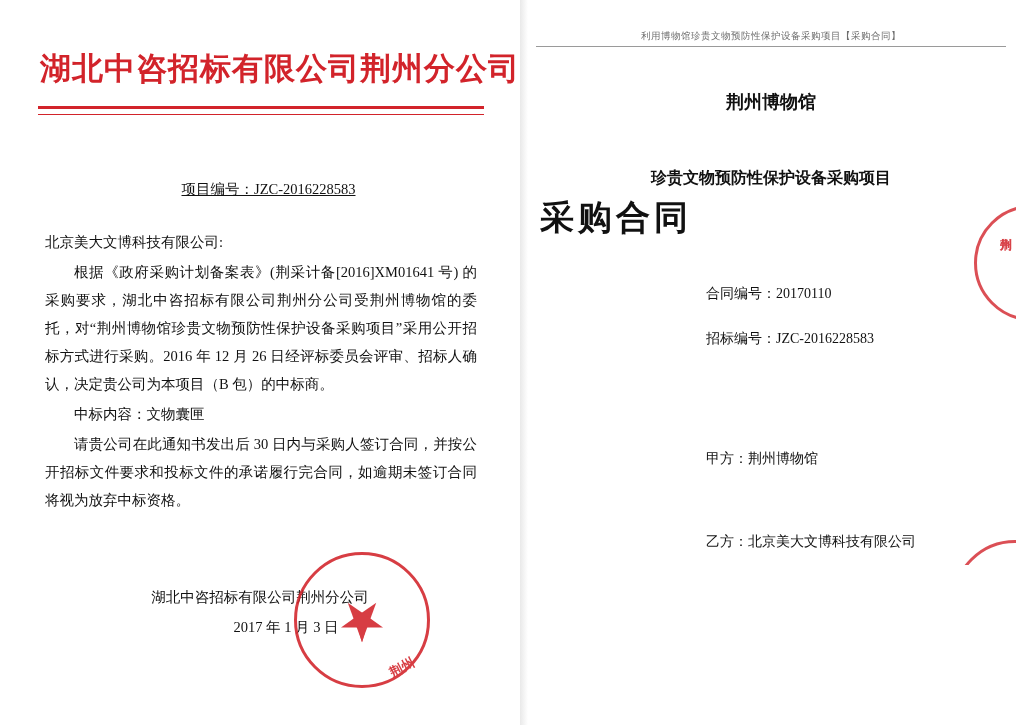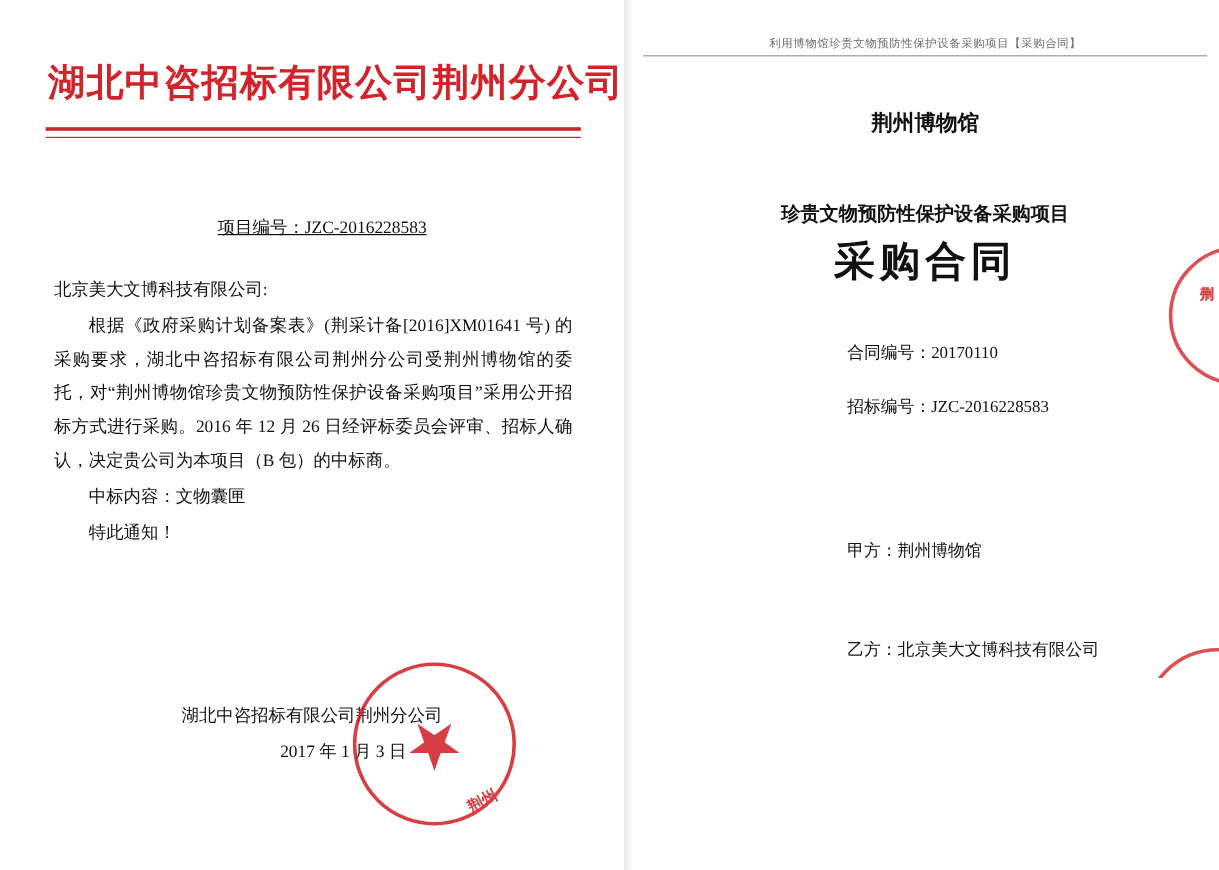--- a/index.html
+++ b/index.html
@@ -230,21 +230,20 @@
     font-size: 16px;
     font-weight: bold;
     font-family: "DejaVu Serif", serif;
     margin-top: 48px;
   }
   .r-bigtitle {
     position: absolute;
     left: 12px;
     top: 195px;
     width: 462px;
-    text-align: center;
     font-size: 34px;
     font-weight: bold;
     letter-spacing: 4px;
     font-family: Liberation Mono, monospace;
   }
   .r-field {
     position: absolute;
     left: 178px;
     font-size: 14px;
     white-space: nowrap;
@@ -312,21 +311,21 @@
     <div class="letterhead">湖北中咨招标有限公司荆州分公司</div>
     <div class="rule-thick"></div>
     <div class="rule-thin"></div>
 
     <div class="project-no">项目编号：JZC-2016228583</div>
 
     <div class="body-left">
       <p>北京美大文博科技有限公司:</p>
       <p class="indent2">根据《政府采购计划备案表》(荆采计备[2016]XM01641 号) 的采购要求，湖北中咨招标有限公司荆州分公司受荆州博物馆的委托，对“荆州博物馆珍贵文物预防性保护设备采购项目”采用公开招标方式进行采购。2016 年 12 月 26 日经评标委员会评审、招标人确认，决定贵公司为本项目（B 包）的中标商。</p>
       <p class="indent2">中标内容：文物囊匣</p>
-      <p class="indent2">特此通知！</p>
+      <p class="indent2">请贵公司在此通知书发出后 30 日内与采购人签订合同，并按公开招标文件要求和投标文件的承诺履行完合同，如逾期未签订合同将视为放弃中标资格。</p>
     </div>
 
     <div class="sig-block">
       <span class="sig-line">湖北中咨招标有限公司荆州分公司</span>
       <span class="sig-line indent">2017 年 1 月 3 日</span>
     </div>
 
     <div class="seal-left">
       <div class="seal-star-2"></div>
       <div class="seal-star-3"></div>

